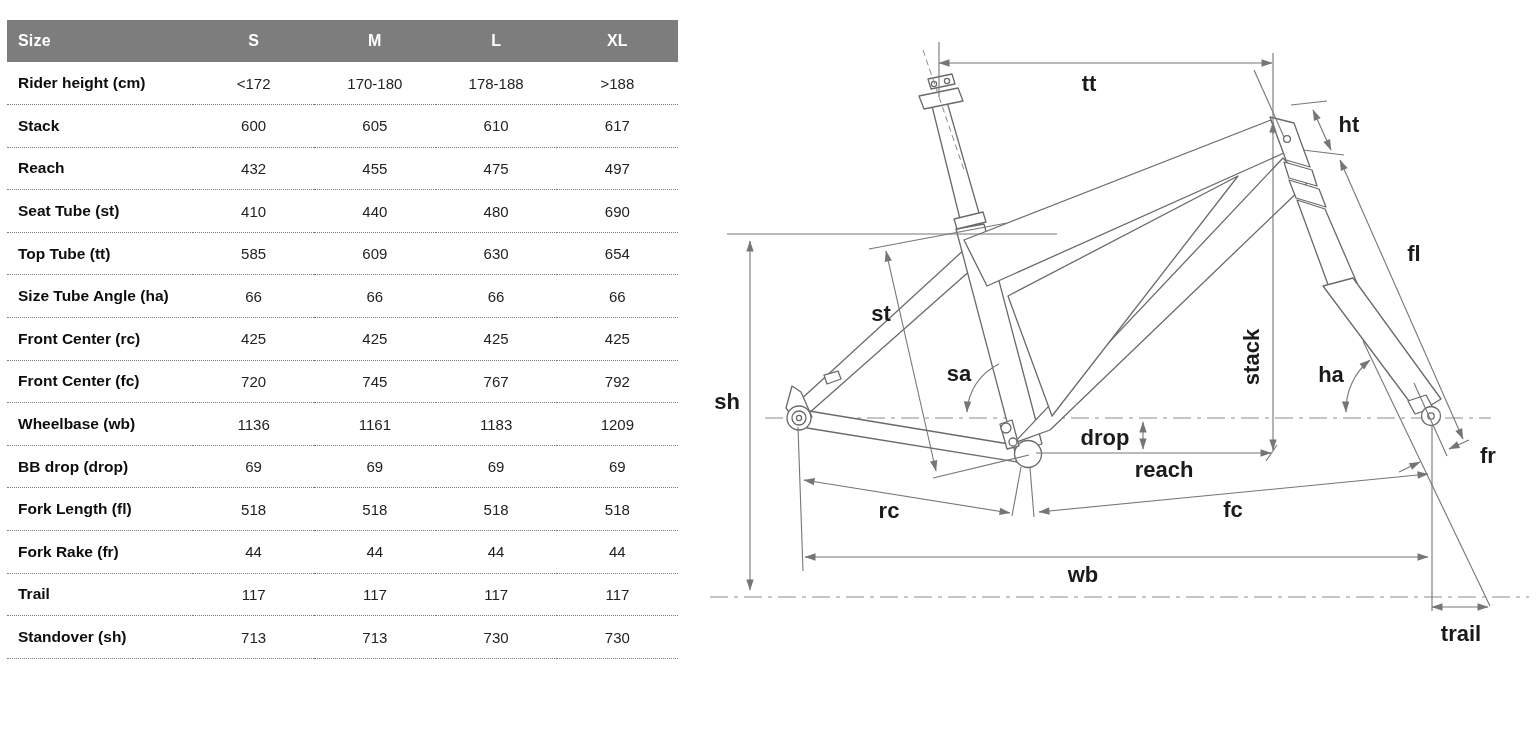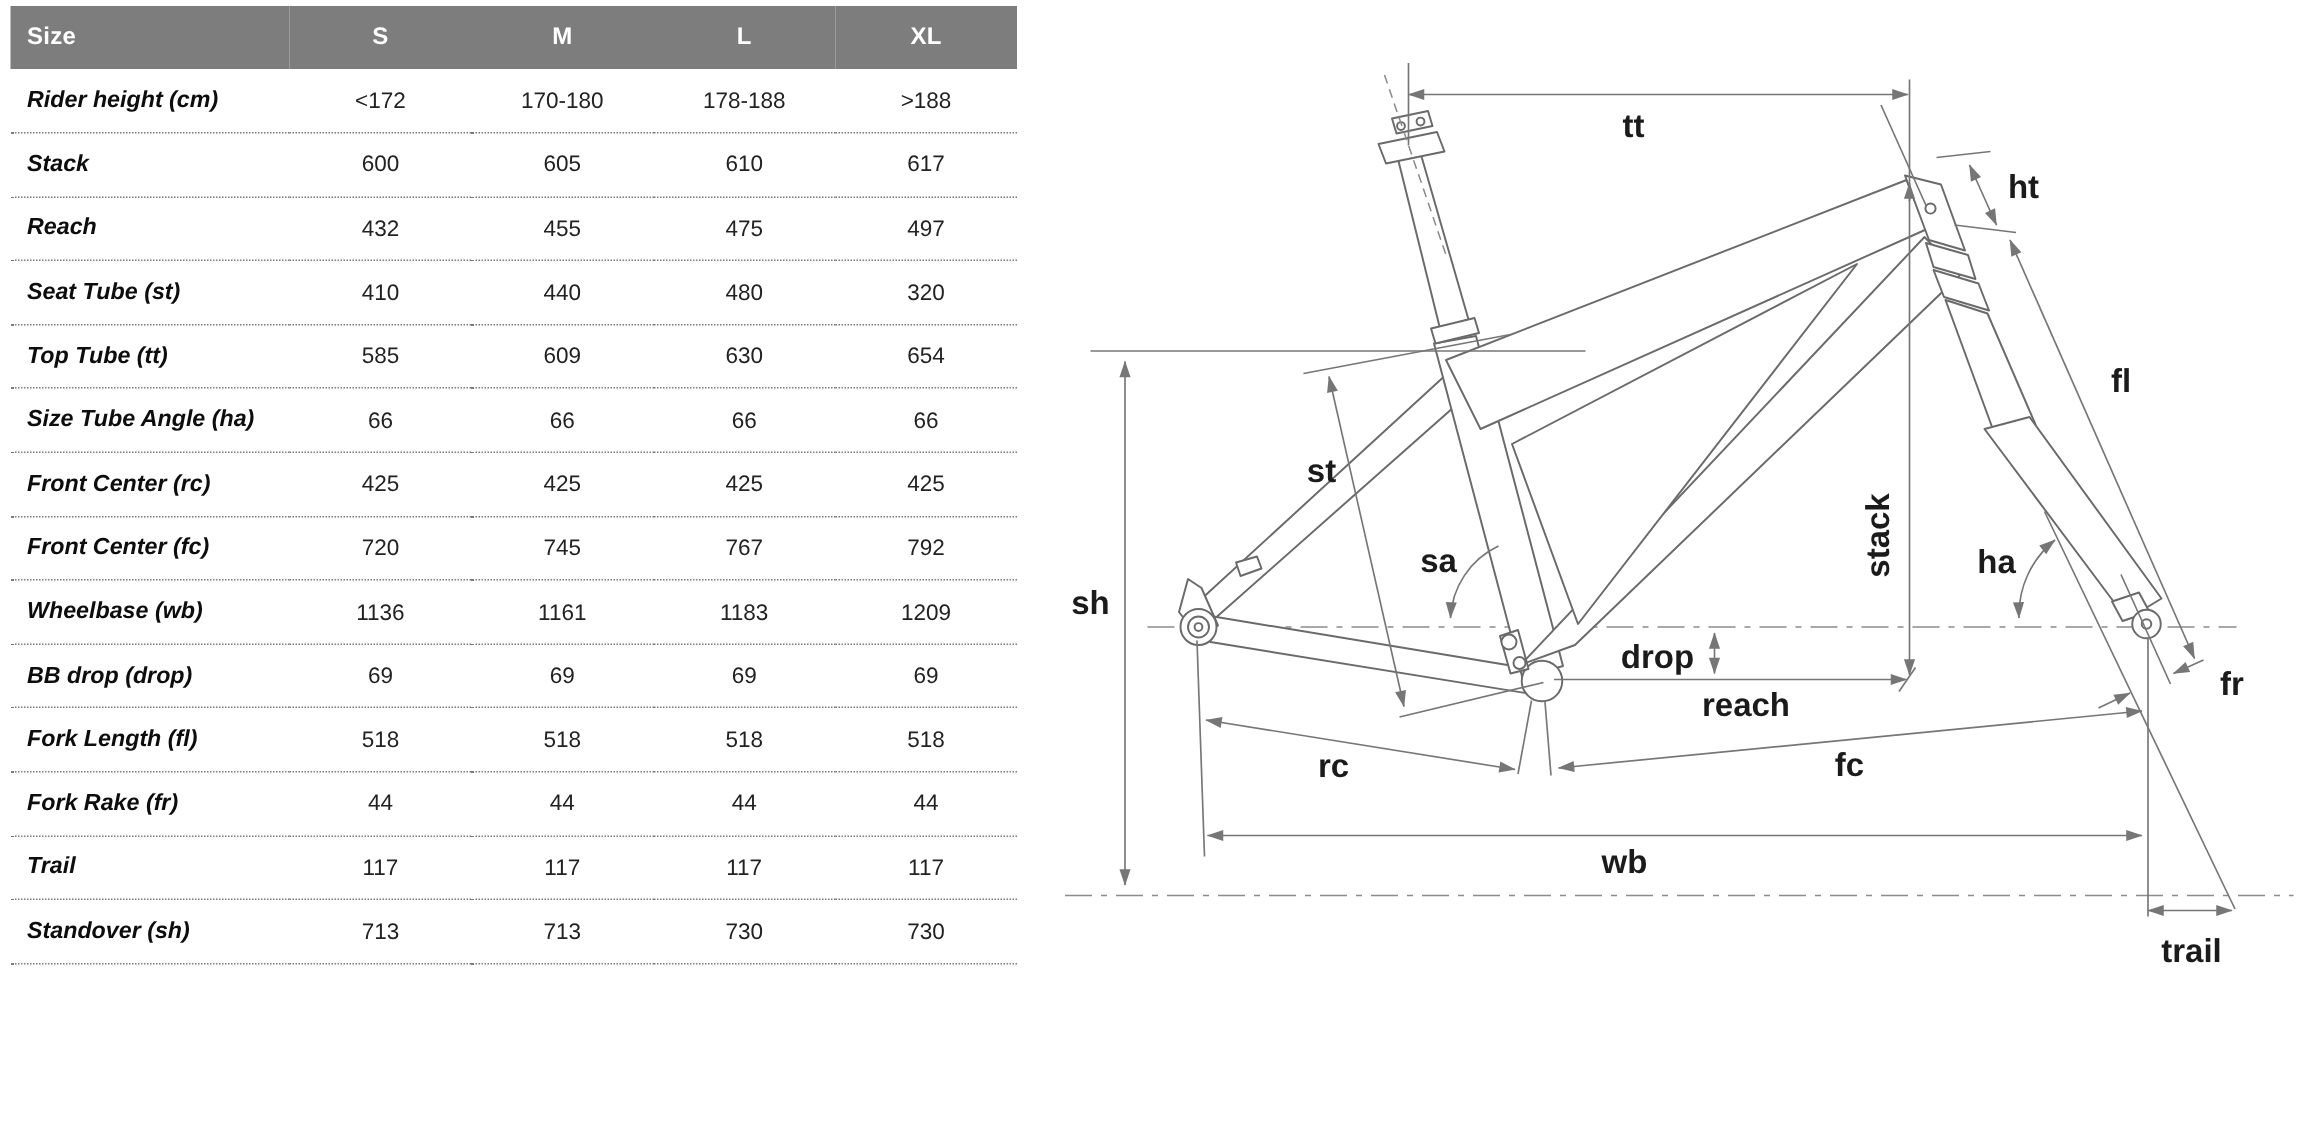--- a/index.html
+++ b/index.html
@@ -1,30 +1,30 @@
 <!DOCTYPE html>
 <html style="--hdr-bg: #7d7d7d;"><head>
 <meta charset="utf-8">
 <style>
   html,body{margin:0;padding:0;background:#ffffff;}
   body{width:1536px;height:753px;position:relative;overflow:hidden;
        font-family:"Liberation Sans",sans-serif;-webkit-font-smoothing:antialiased;}
 
   
-  .geo-table{position:absolute;left:7px;top:4px;width:671px;
+  .geo-table{position:absolute;left:7px;top:20px;width:671px;
              border-collapse:collapse;table-layout:fixed;}
   .geo-table thead th{background:var(--hdr-bg,#7d7d7d);color:#fff;
              font-size:16px;font-weight:700;height:40px;text-align:center;
              letter-spacing:.2px;}
   .geo-table thead th:first-child{text-align:left;padding-left:11px;}
   .geo-table col.c-label{width:186px;}
   .geo-table tbody tr{height:42.6px;border-bottom:1px dotted #7a7a7a;}
   .geo-table td{font-size:15px;color:#222;text-align:center;vertical-align:middle;}
   .geo-table td.lbl{font-weight:700;font-size:15.5px;color:#0d0d0d;
-             text-align:left;padding-left:11px;font-style:italic;}
+             text-align:left;padding-left:11px;}
 
   
   .diagram{position:absolute;left:700px;top:0;width:836px;height:753px;}
   .frame-part{fill:#ffffff;stroke:#6a6a6a;stroke-width:1.3;stroke-linejoin:round;}
   .dim{stroke:#767676;stroke-width:1.1;fill:none;}
   .dashdot{stroke:#8c8c8c;stroke-width:1.1;fill:none;stroke-dasharray:18 6 4 6;}
   .dash{stroke:#8a8a8a;stroke-width:1;fill:none;stroke-dasharray:6 4;}
   .dim-label{font-size:22px;font-weight:600;fill:#1b1b1b;
              font-family:"Liberation Sans",sans-serif;}
 </style>
@@ -68,21 +68,21 @@
         <td>432</td>
         <td>455</td>
         <td>475</td>
         <td>497</td>
       </tr>
       <tr>
         <td class="lbl">Seat Tube (st)</td>
         <td>410</td>
         <td>440</td>
         <td>480</td>
-        <td>320</td>
+        <td>690</td>
       </tr>
       <tr>
         <td class="lbl">Top Tube (tt)</td>
         <td>585</td>
         <td>609</td>
         <td>630</td>
         <td>654</td>
       </tr>
       <tr>
         <td class="lbl">Size Tube Angle (ha)</td>

